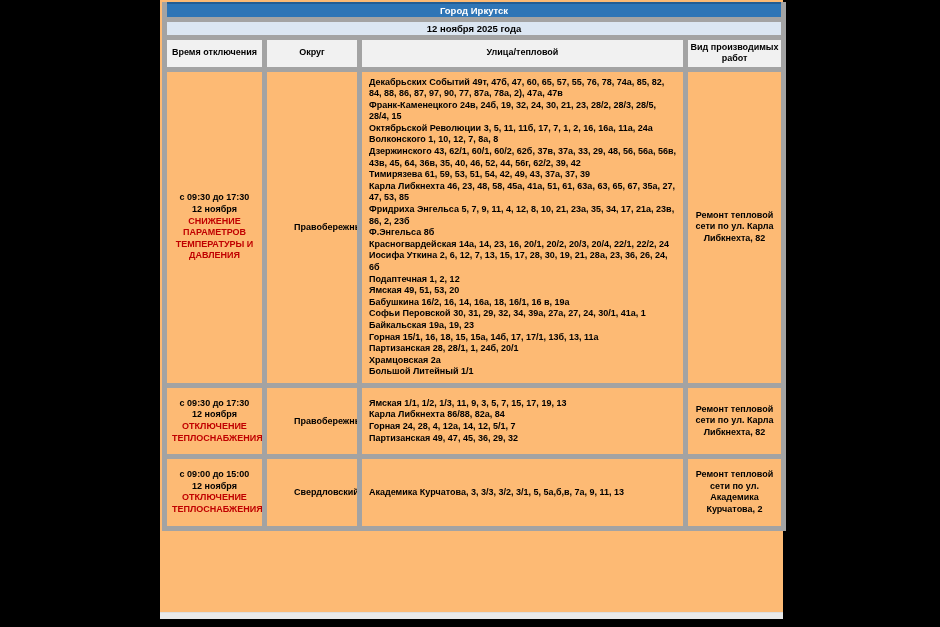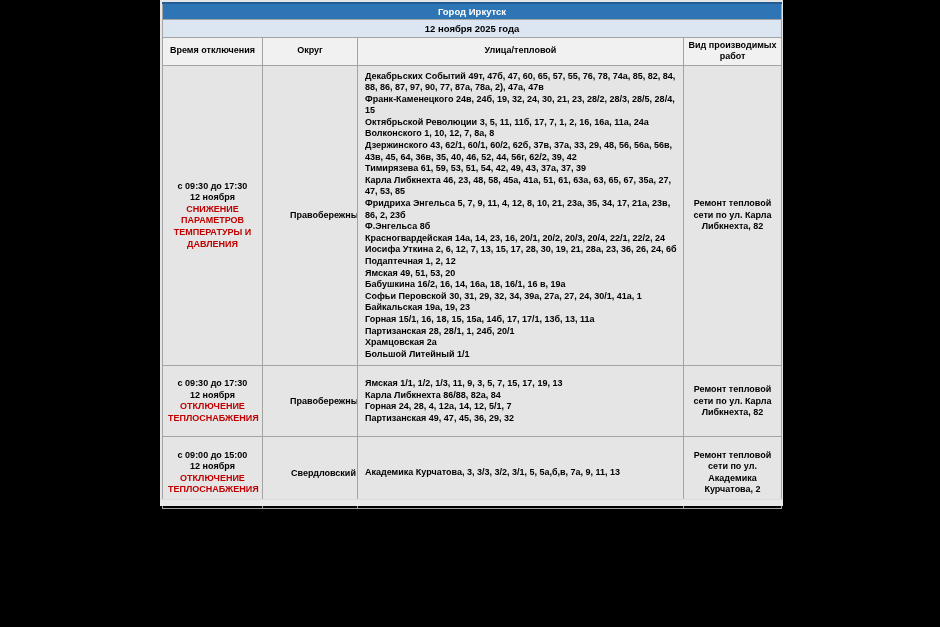--- a/index.html
+++ b/index.html
@@ -6,31 +6,31 @@
   html,body { width: 940px; height: 627px; }
   body {
     background: #000;
     position: relative;
     overflow: hidden;
     font-family: "Liberation Sans", sans-serif;
   }
   .page {
     position: absolute;
     left: 160px; top: 0;
-    width: 623px; height: 506px;
-    background: #e5e5e5;
+    width: 623px; height: 619px;
+    background: #fdba74;
   }
   table {
     border-collapse: collapse;
     table-layout: fixed;
     width: 619px;
     margin: 2px 0 0 2px;
   }
   td, th {
-    border: 1px solid #a3a3a3;
+    border: 5px solid #a3a3a3;
     font-weight: bold;
     font-size: 9px;
     color: #000;
     vertical-align: middle;
     overflow: hidden;
   }
   .title-cell {
     background: #2e75b6;
     color: #fff;
     text-align: center;

